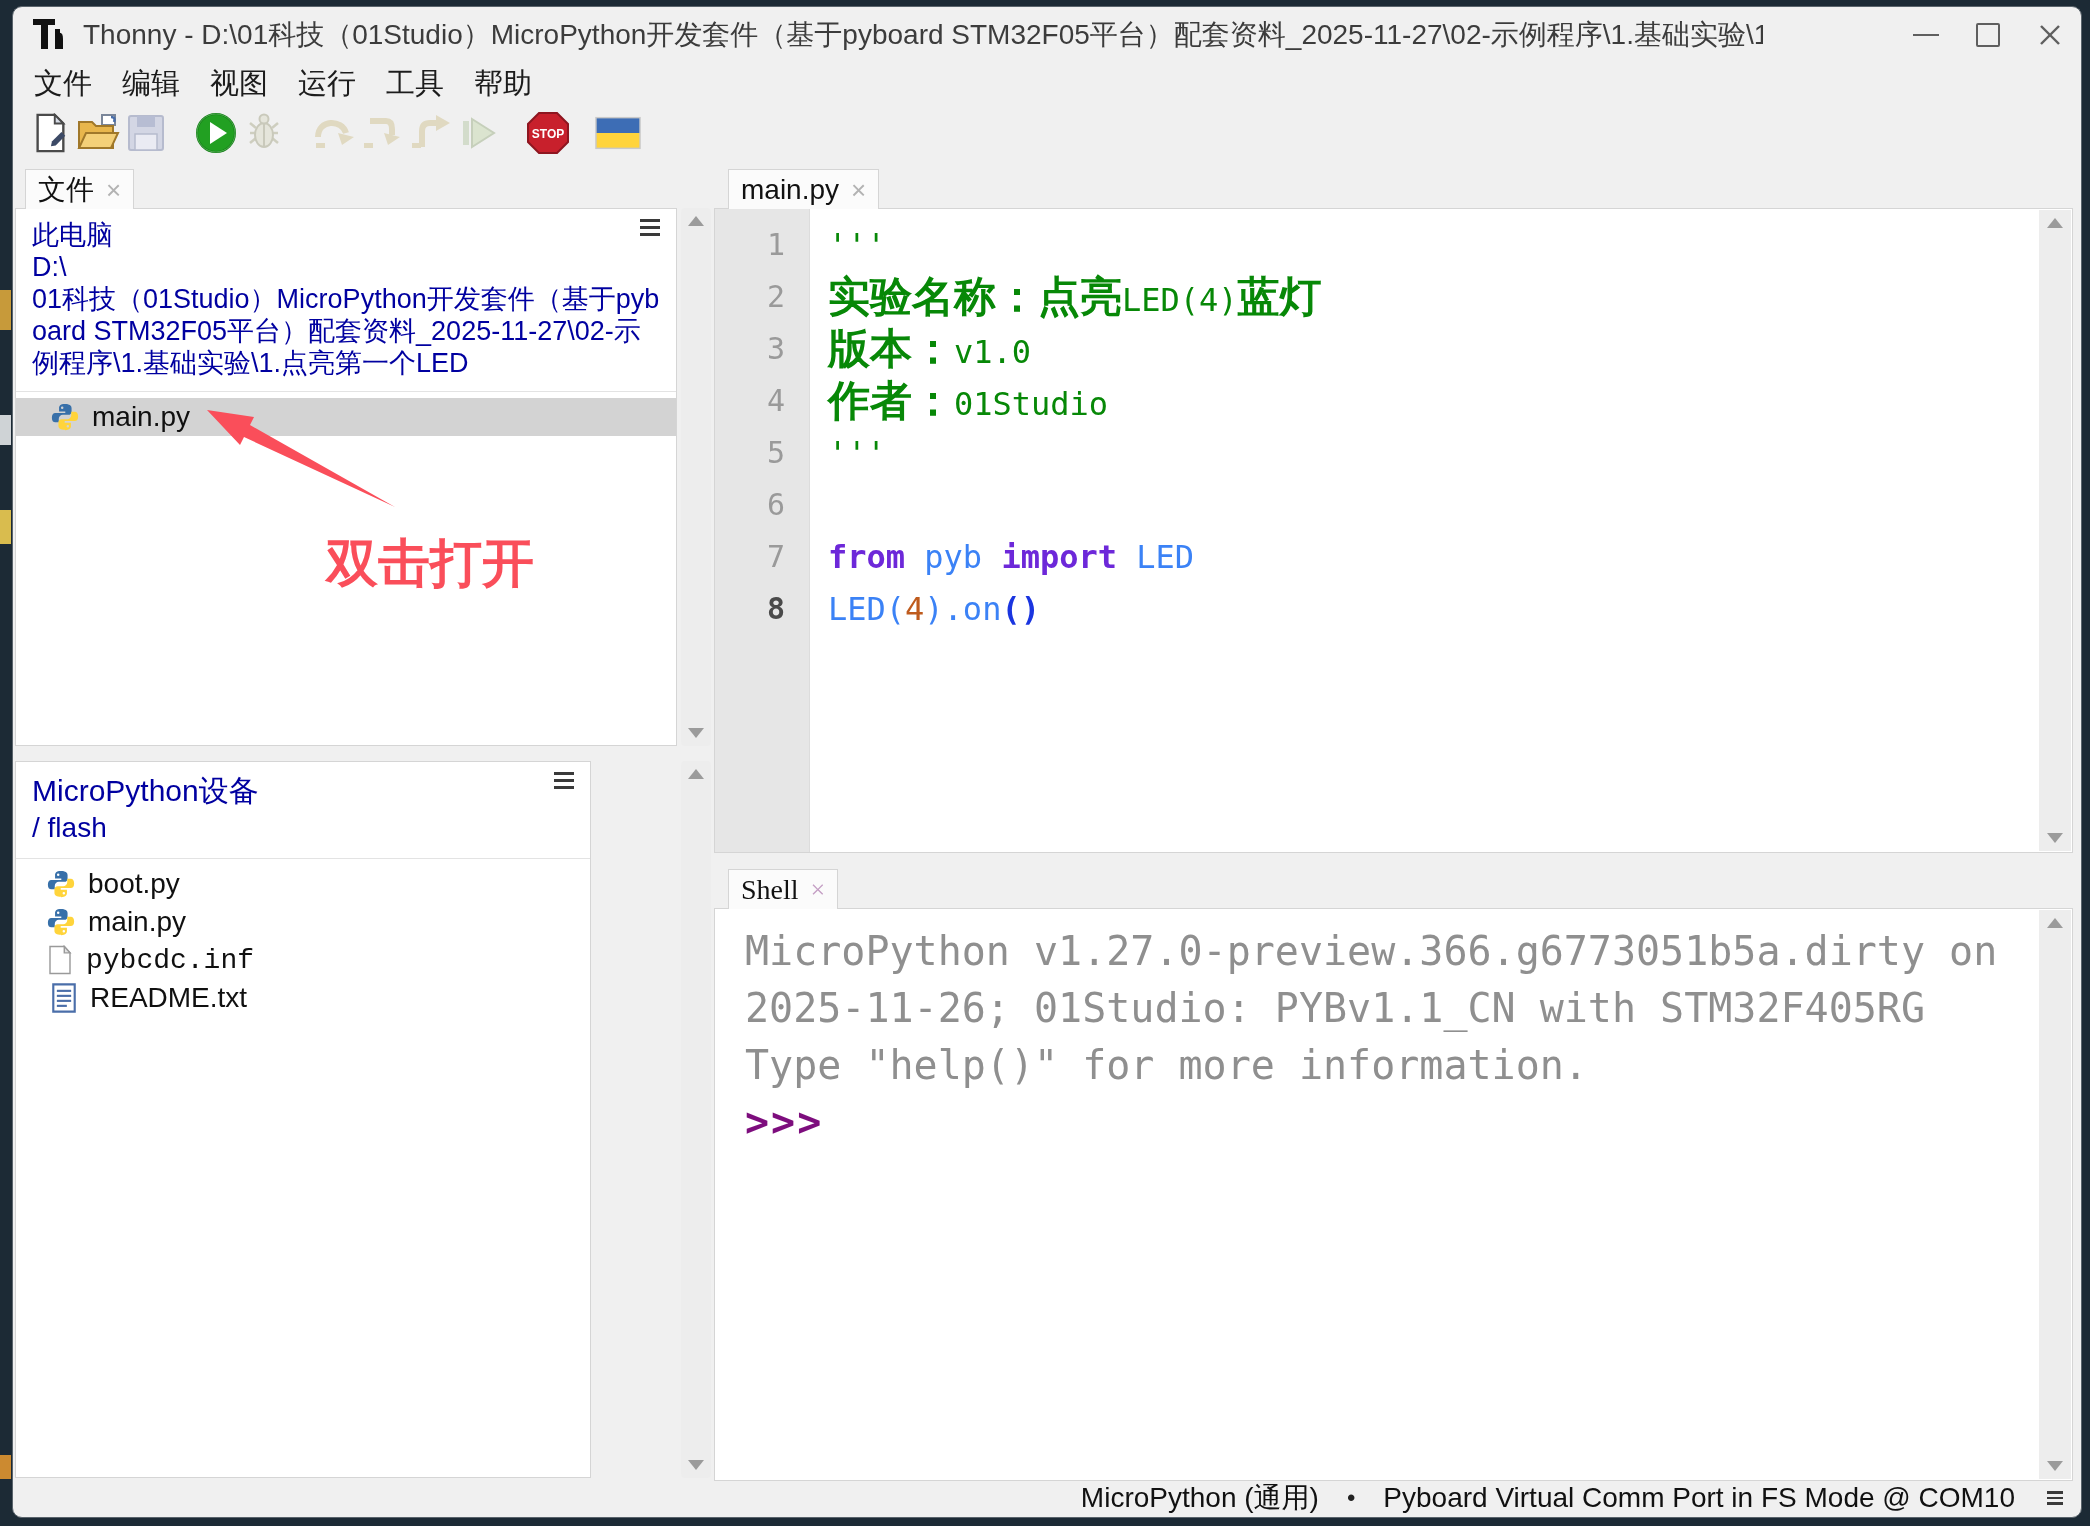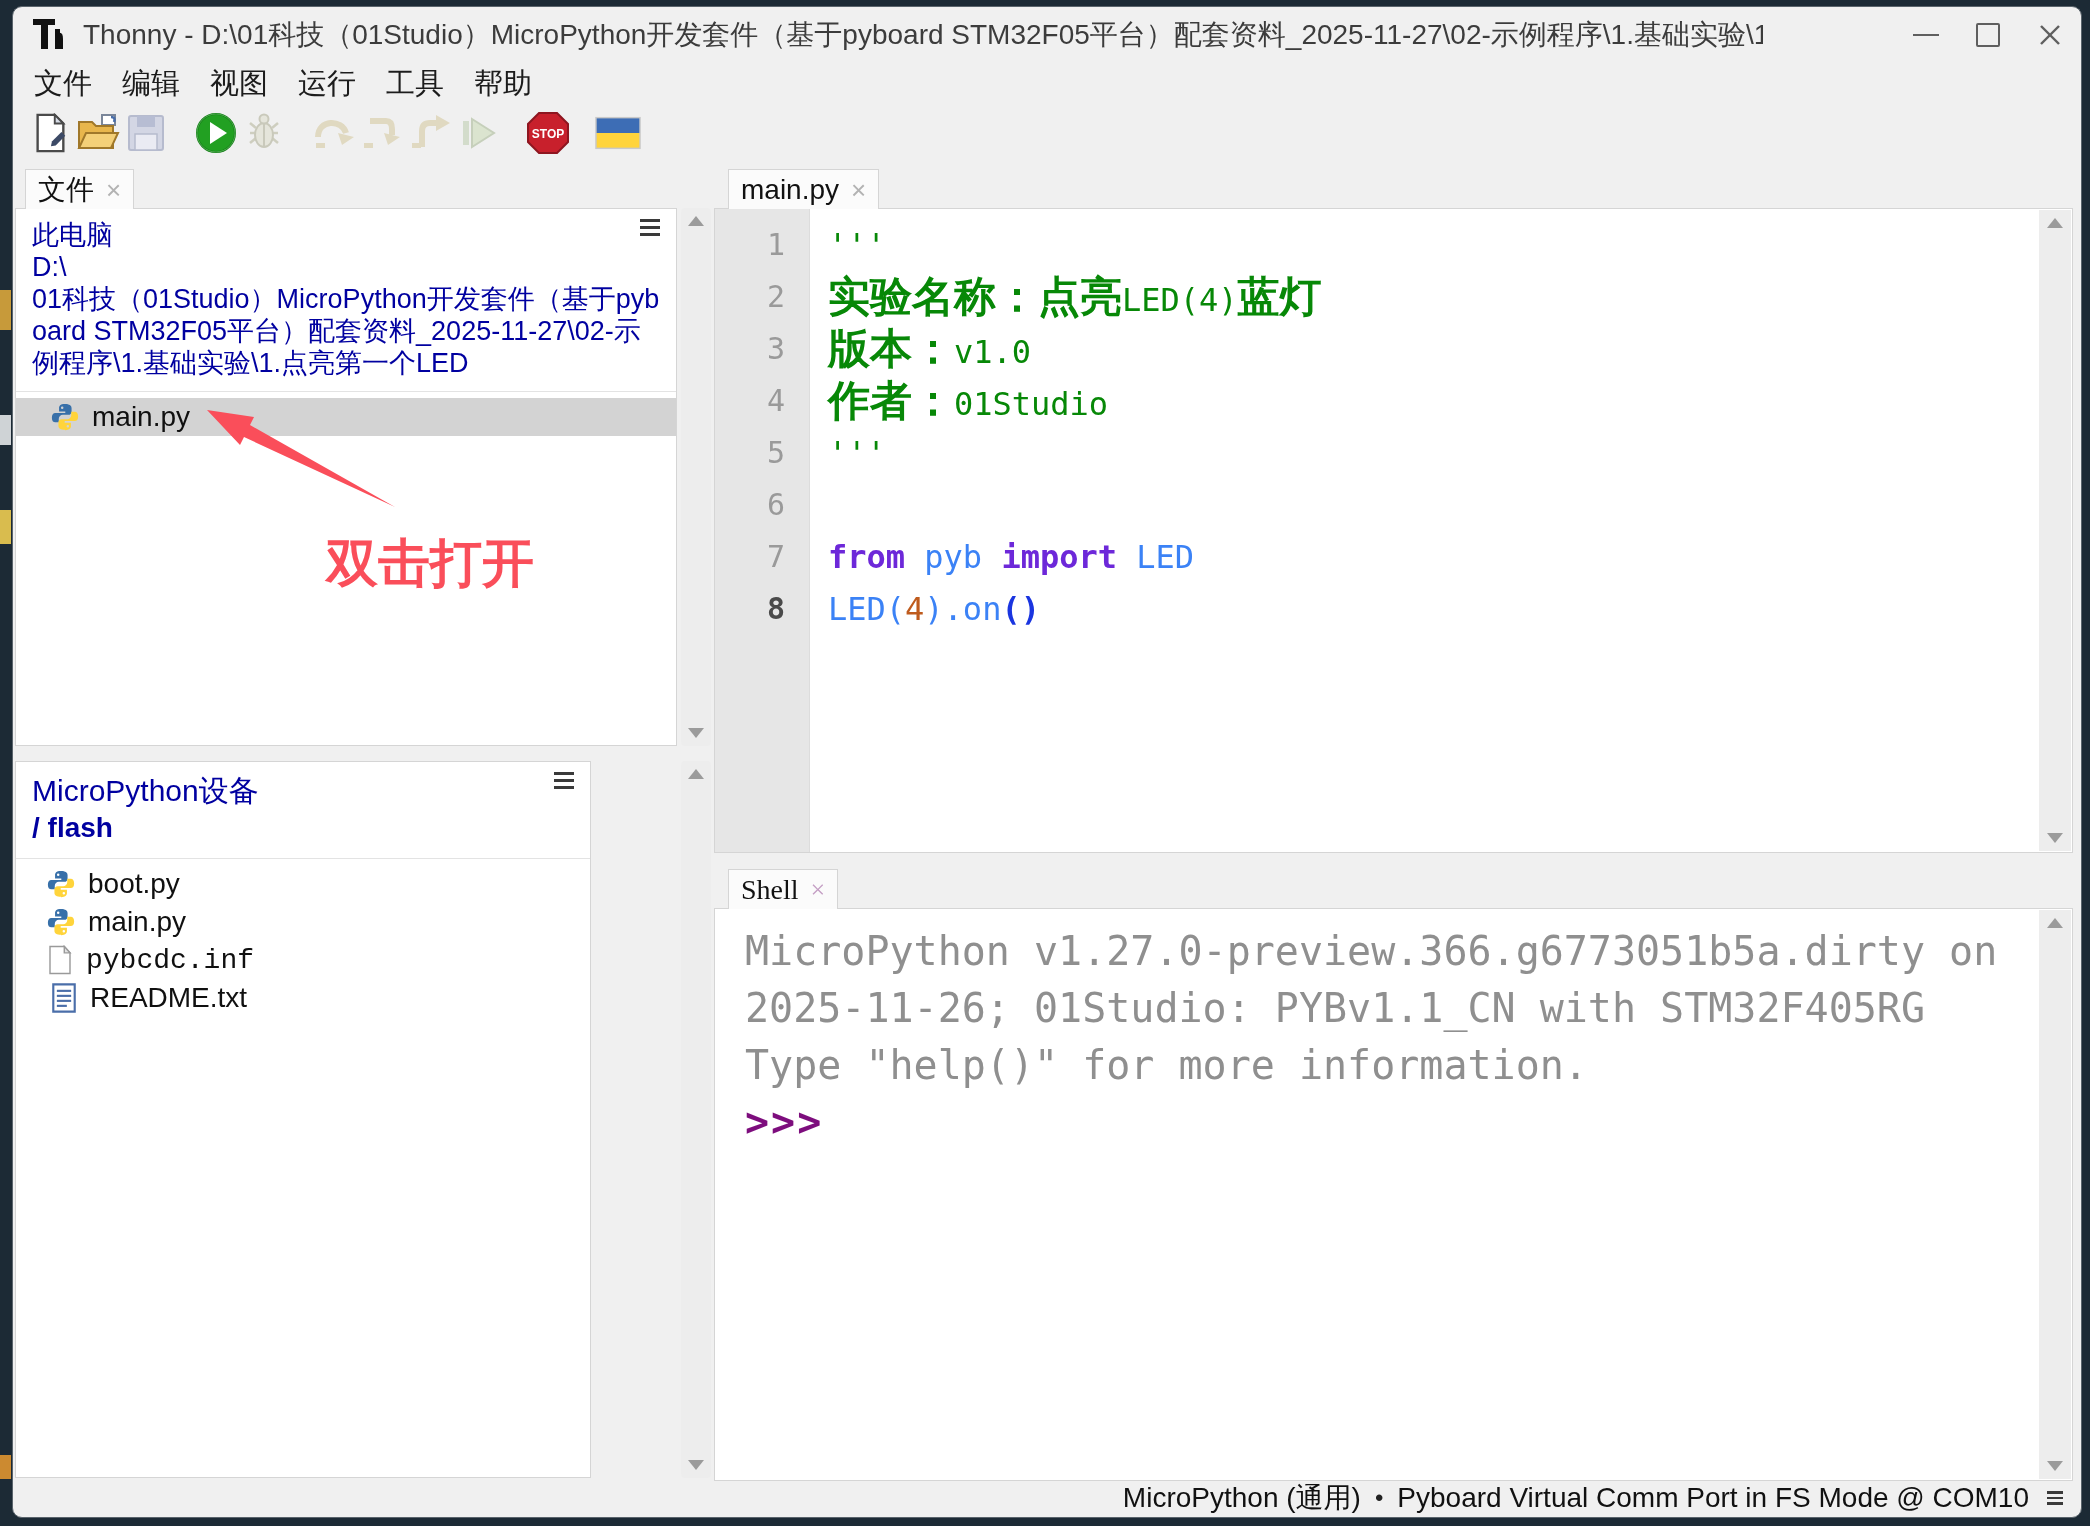--- a/index.html
+++ b/index.html
@@ -69,21 +69,21 @@
   .tok-kw{color:#6d28d9;font-weight:700;}
   .tok-num{color:#bf5b1d;}
   .tok-paren{color:#1a35e0;font-weight:700;}
   .tok-plain{color:#3b82f6;text-align:center;}
   .panel-scroll{position:absolute;top:1px;bottom:1px;right:1px;width:32px;background:#ededed;}
   
   .shell-content{padding:14px 40px 0 30px;}
   .shell-line{white-space:pre;font-family:"DejaVu Sans Mono",monospace;font-size:40px;line-height:57px;color:#8f8f8f;}
   .shell-prompt{font-family:"DejaVu Sans Mono",monospace;font-size:40px;line-height:57px;color:#7d0d7d;font-weight:700;letter-spacing:2px;}
   
-  .statusbar{position:absolute;left:0;right:0;bottom:0;height:38px;display:flex;align-items:center;justify-content:flex-end;padding-right:18px;gap:14px;font-size:28px;color:#111;}
+  .statusbar{position:absolute;left:0;right:0;bottom:0;height:38px;display:flex;align-items:center;justify-content:flex-end;padding-right:18px;gap:28px;font-size:28px;color:#111;}
   .grip{width:16px;display:flex;flex-direction:column;gap:3px;margin-left:4px;}
   .grip i{display:block;height:2.5px;background:#3a3a3a;}
   .dot{font-size:24px;color:#222;}
   svg text{font-family:"Liberation Sans",sans-serif;}
 </style>
 </head>
 <body>
 
 <div class="sliver" style="top:290px;height:40px;background:#c79a3a;"></div>
 <div class="sliver" style="top:415px;height:30px;background:#cfd3d6;"></div>
@@ -242,21 +242,21 @@
     <div class="annot-text" style="left:310px;top:320px;">双击打开</div>
   </div>
   <div class="scrollbar" style="left:668px;top:201px;height:538px;">
     <div class="arr up"></div>
     <div class="arr down"></div>
   </div>
 
   <div class="panel" style="left:2px;top:754px;width:576px;height:717px;">
     <div class="tree-head" style="font-size:30px;line-height:37px;">
       <div>MicroPython设备</div>
-      <div style="font-size:28px;font-weight:bold;">/ flash</div>
+      <div style="font-size:28px;">/ flash</div>
     </div>
     <div class="hamburger">
         <i></i>
         <i></i>
         <i></i>
       </div>
     <div class="sep"></div>
     <div class="dev-rows">
         <div class="file-row" style="padding-left: 30px;">
           <svg id="tpl-python-file-icon" width="30" height="30" viewBox="0 0 48 48">

